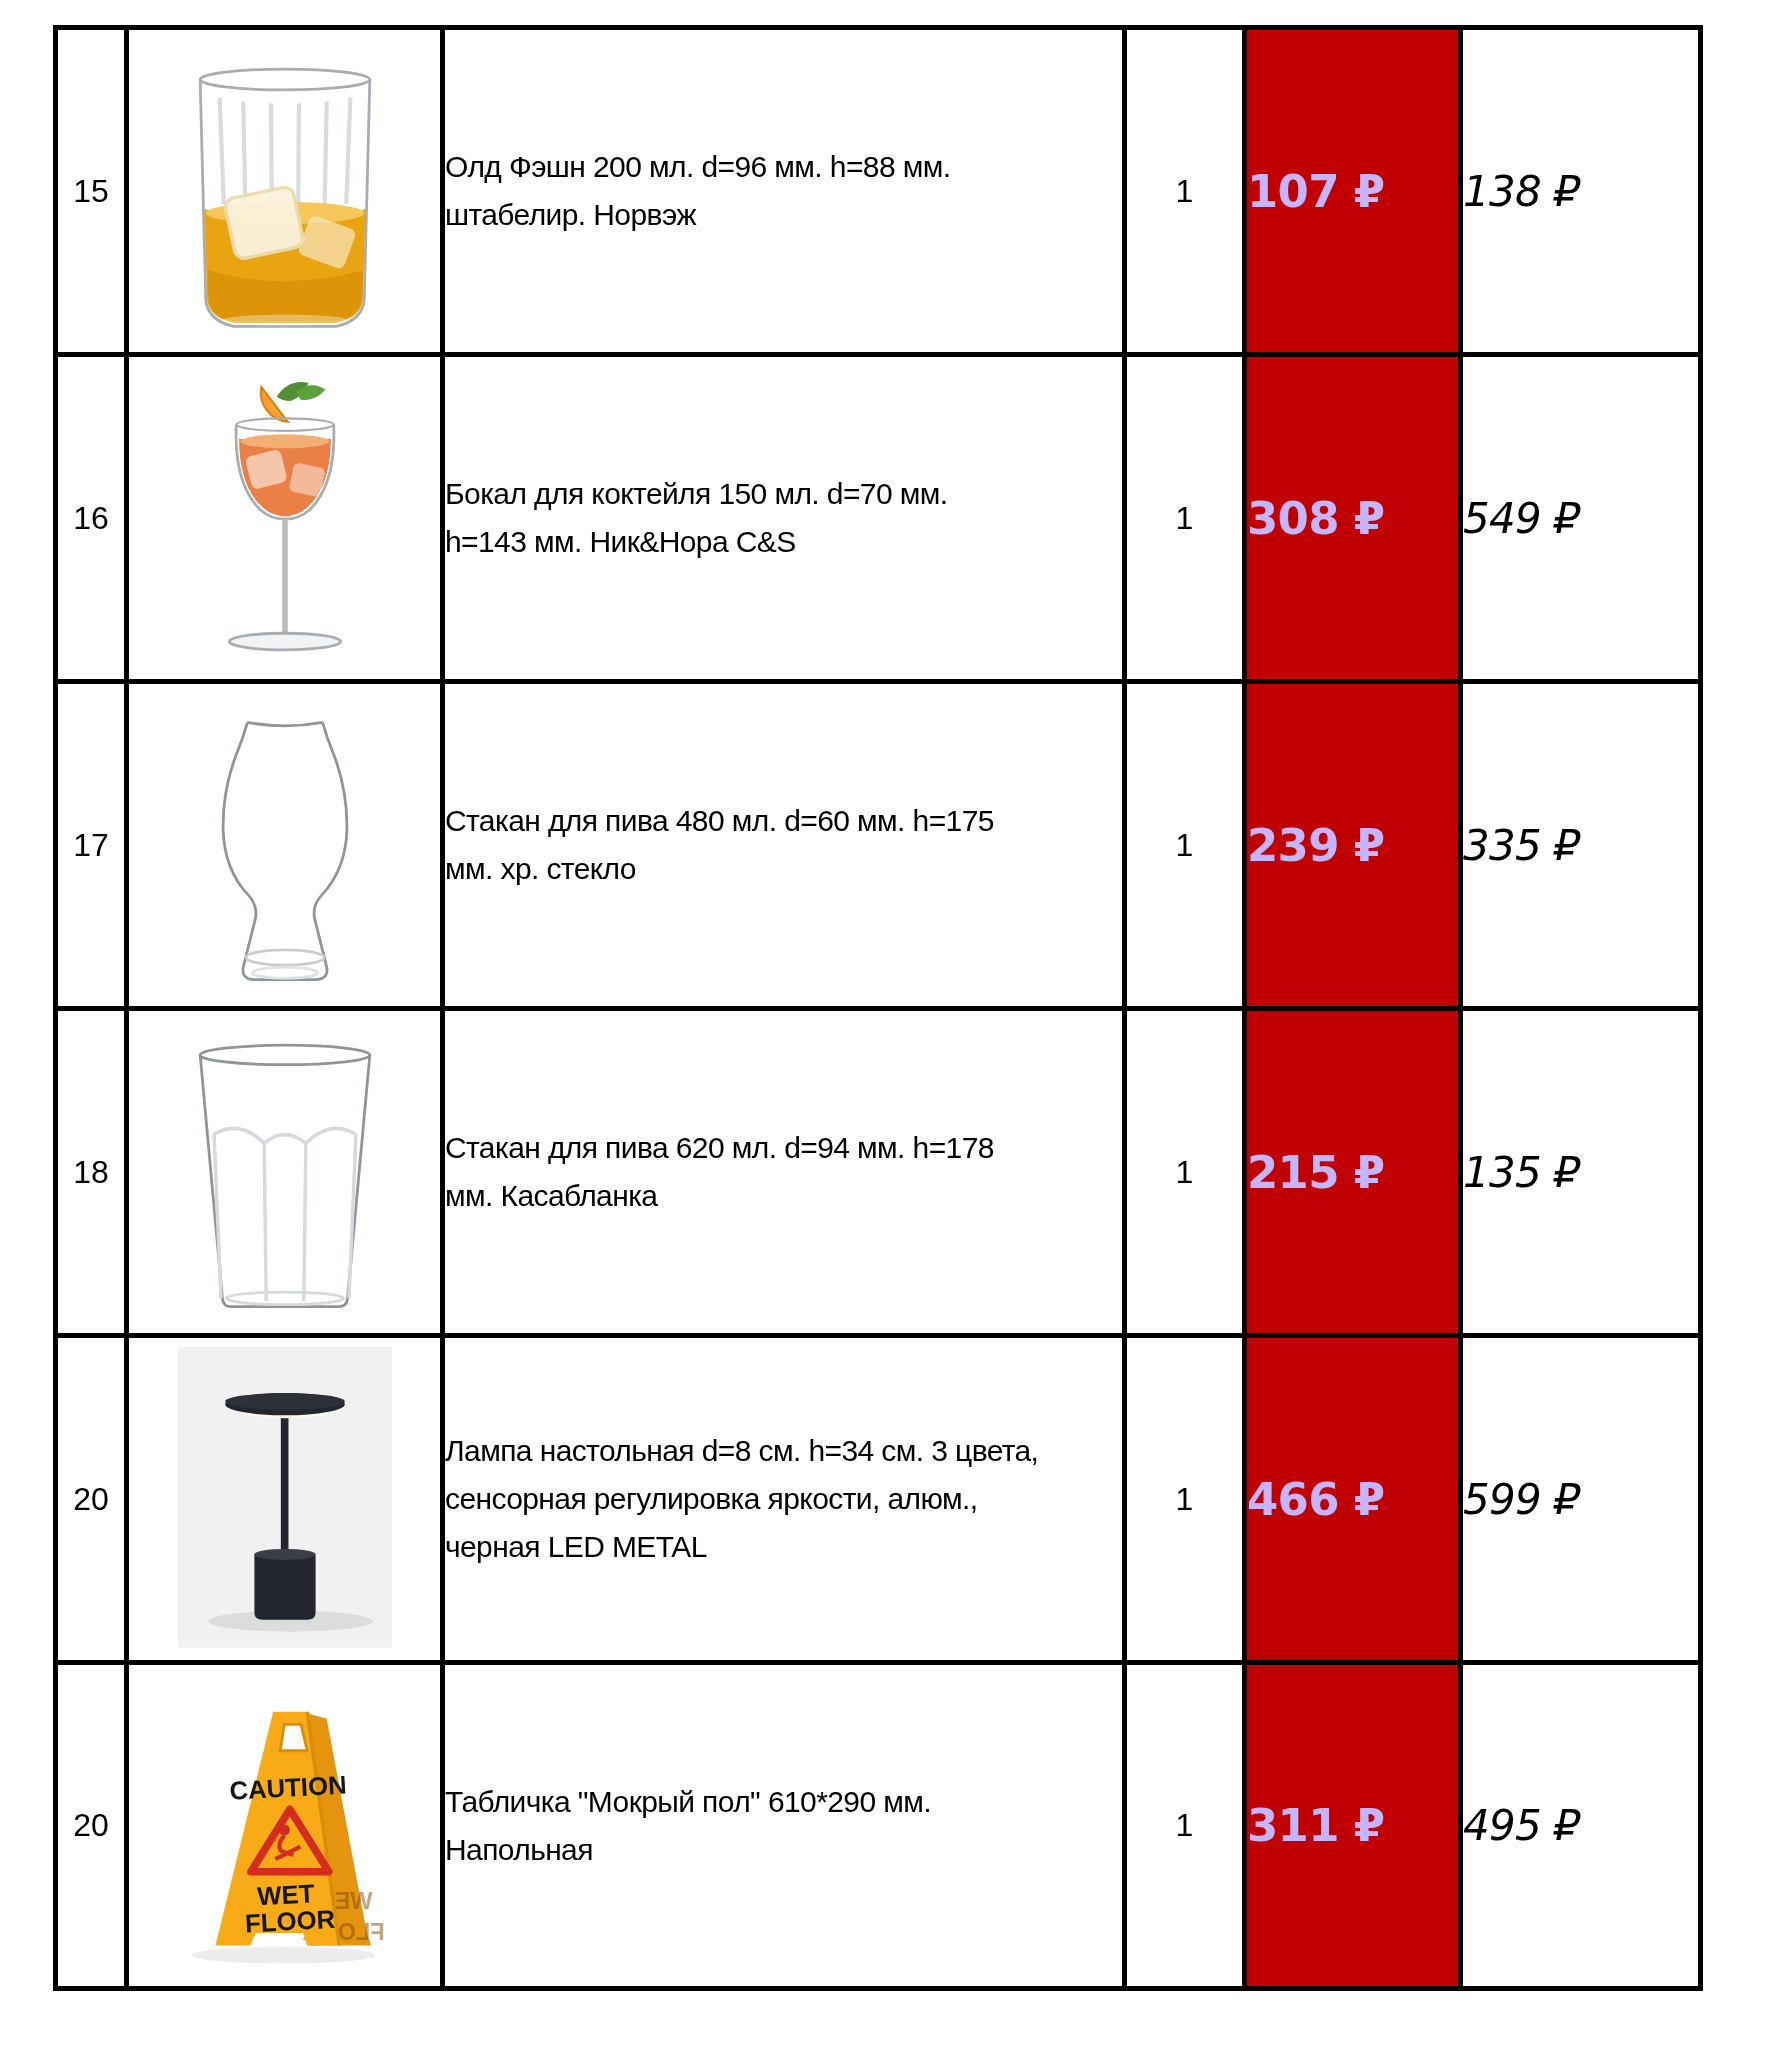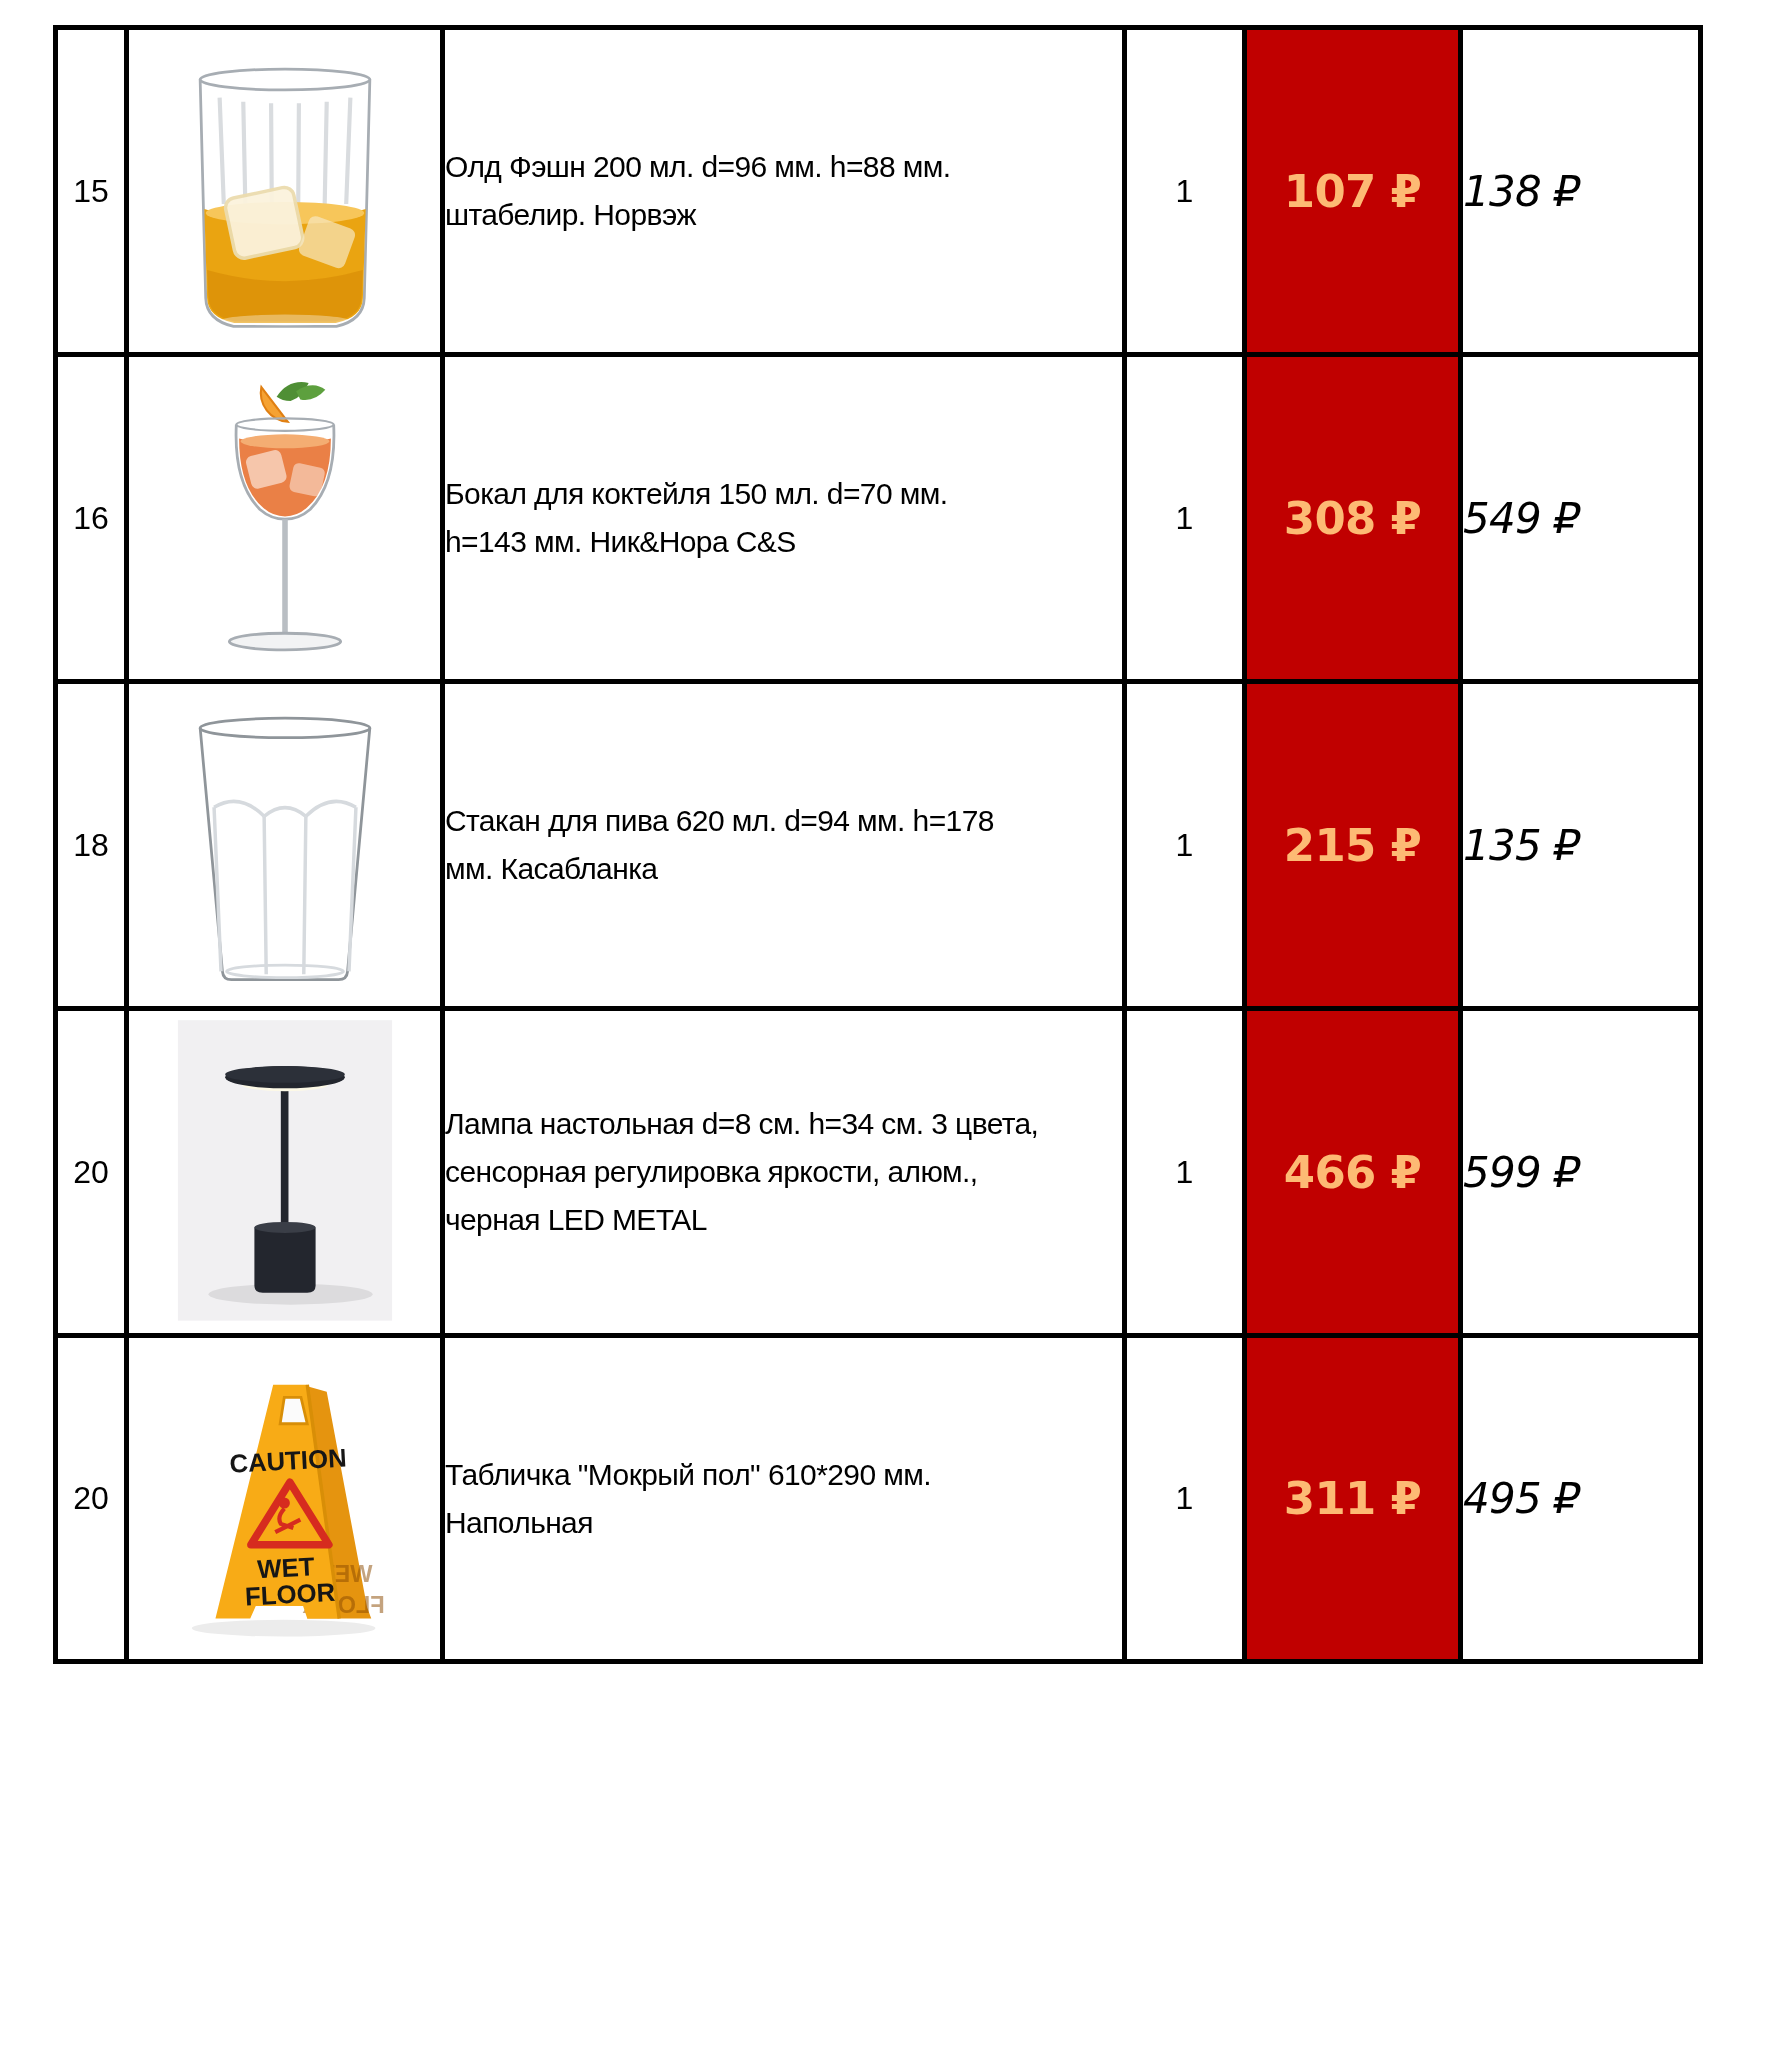--- a/index.html
+++ b/index.html
@@ -7,21 +7,21 @@
   .sheet{position:relative;width:1786px;height:2056px;background:#fff;overflow:hidden;}
   table.price{position:absolute;left:53px;top:25px;border-collapse:collapse;table-layout:fixed;width:1645px;}
   table.price td{border:5px solid #000;padding:0;vertical-align:middle;overflow:hidden;}
   tr.r{height:327px;}
   tr.r:last-child{height:326px;}
   td.num{text-align:center;font-size:32px;}
   td.imgcell{text-align:center;}
   td.imgcell svg{display:block;margin:0 auto;}
   td.desc{font-size:30px;line-height:48px;letter-spacing:-0.6px;padding:0 11.5px 0 10px;white-space:pre-line;text-align:left;}
   td.qty{text-align:center;font-size:32px;}
-  td.sale{background:#c00000;color:#fdba74;text-align:center;font-size:45px;font-weight:bold;font-family:"DejaVu Sans","Liberation Sans",sans-serif;letter-spacing:-0.7px;}
+  td.sale{background:#c00000;color:#c4b5fd;text-align:left;font-size:45px;font-weight:bold;font-family:"DejaVu Sans","Liberation Sans",sans-serif;letter-spacing:-0.7px;}
   td.old{text-align:left;font-size:42px;font-family:"DejaVu Sans","Liberation Sans",sans-serif;letter-spacing:-0.7px;font-style:italic;}
   svg text{font-family:"Liberation Sans",sans-serif;}
 </style>
 </head>
 <body>
 
 <div class="sheet">
   <table class="price">
     <colgroup>
       <col style="width:71px">
@@ -82,20 +82,36 @@
           <ellipse cx="220" cy="404" rx="80" ry="12" fill="#f2f3f4" stroke="#a7adb3" stroke-width="4"></ellipse>
         </svg>
       </td>
       <td class="desc">Бокал для коктейля 150 мл. d=70 мм.
 h=143 мм. Ник&amp;Нора C&amp;S</td>
       <td class="qty">1</td>
       <td class="sale">308 ₽</td>
       <td class="old">549 ₽</td>
     </tr>
 
+    <tr class="r">
+      <td class="num">17</td>
+      <td class="imgcell">
+        <svg width="306" height="317" viewBox="0 0 440 454">
+          <path d="M166,50 Q160,72 150,96 Q130,148 131,205 Q133,262 167,298 Q182,314 177,334 L160,402 Q157,418 174,420 L266,420 Q283,418 280,402 L263,334 Q258,314 273,298 Q307,262 309,205 Q310,148 290,96 Q280,72 274,50" fill="#ffffff" stroke="#8f959a" stroke-width="4"></path>
+          <path d="M166,50 Q220,60 274,50" stroke="#8f959a" stroke-width="4" fill="none"></path>
+          <ellipse cx="220" cy="388" rx="56" ry="11" fill="none" stroke="#c9cdd1" stroke-width="4"></ellipse>
+          <ellipse cx="220" cy="410" rx="47" ry="8" fill="none" stroke="#dfe2e4" stroke-width="4"></ellipse>
+        </svg>
+      </td>
+      <td class="desc">Стакан для пива 480 мл. d=60 мм. h=175
+мм. хр. стекло</td>
+      <td class="qty">1</td>
+      <td class="sale">239 ₽</td>
+      <td class="old">335 ₽</td>
+    </tr>
 
     <tr class="r">
       <td class="num">18</td>
       <td class="imgcell">
         <svg width="306" height="317" viewBox="0 0 440 454">
           <ellipse cx="220" cy="58" rx="122" ry="14" fill="#fff" stroke="#8f959a" stroke-width="4"></ellipse>
           <path d="M98,58 L130,408 Q131,420 143,420 L297,420 Q309,420 310,408 L342,58" fill="none" stroke="#8f959a" stroke-width="4"></path>
           <path d="M118,172 L128,408 M190,185 L193,412 M250,185 L247,412 M322,172 L312,408" stroke="#d6dade" stroke-width="5" fill="none"></path>
           <path d="M118,172 Q155,150 190,185 M190,185 Q220,160 250,185 M250,185 Q285,150 322,172" stroke="#d6dade" stroke-width="5" fill="none"></path>
           <ellipse cx="220" cy="408" rx="84" ry="9" fill="none" stroke="#d6dade" stroke-width="4"></ellipse>

